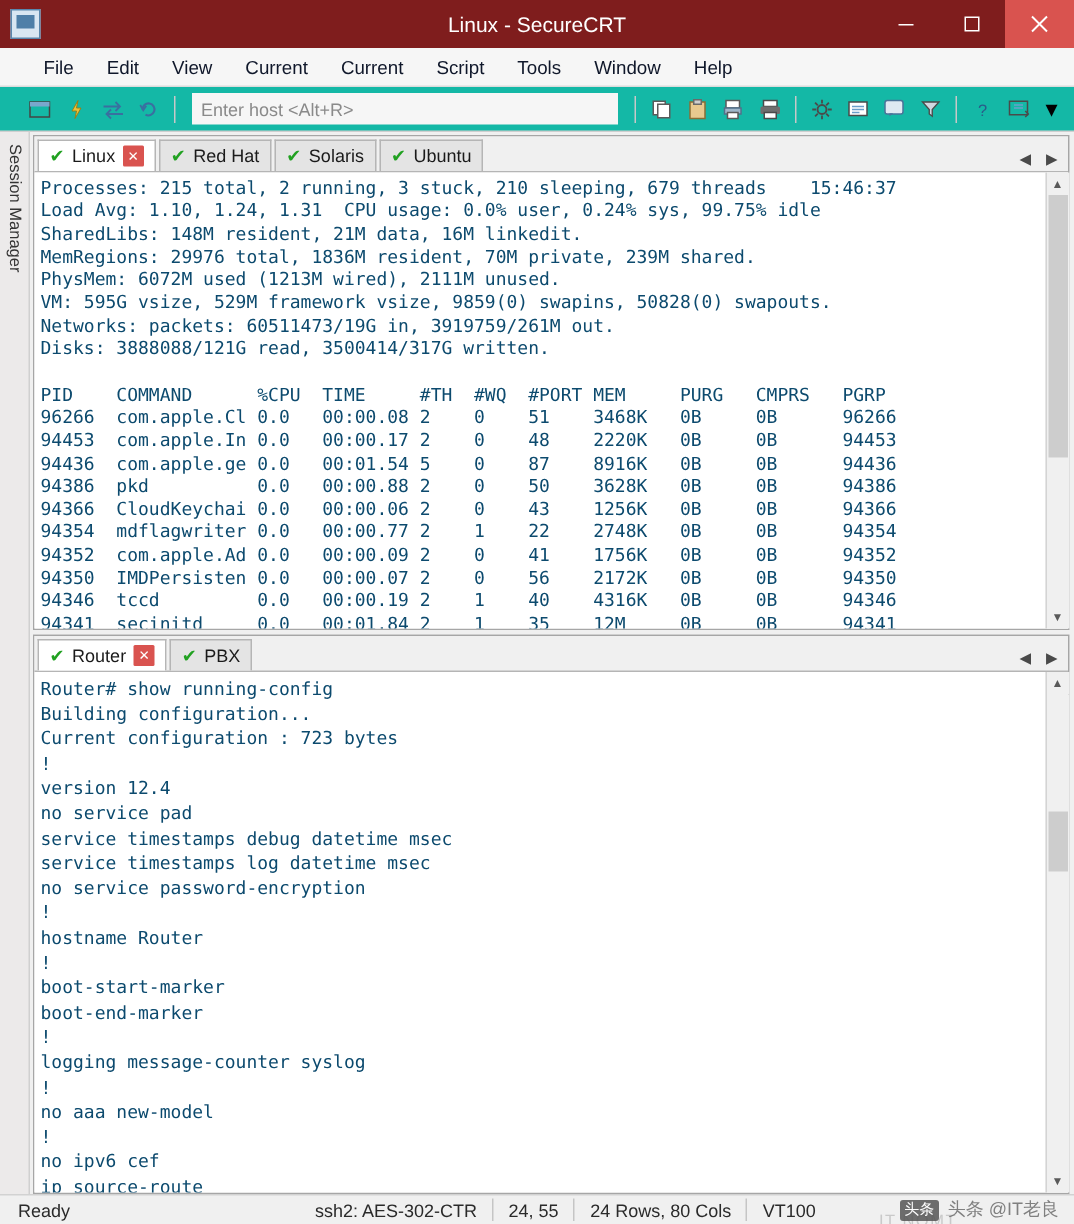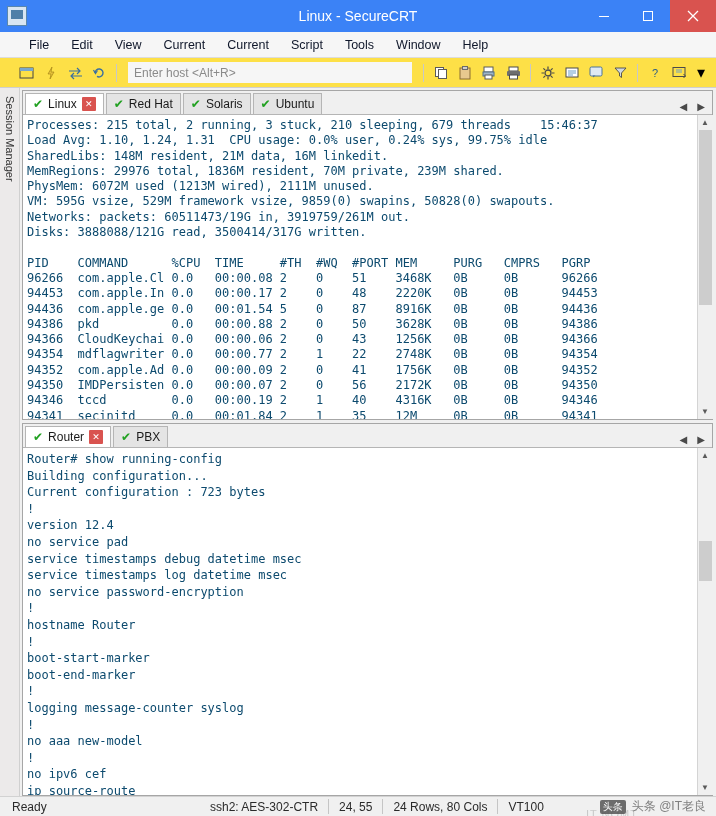--- a/index.html
+++ b/index.html
@@ -13,21 +13,21 @@
   .app {
     width: 716px; height: 816px;
     display: flex; flex-direction: column;
     background: #f0f0f0;
     position: relative;
   }
 
   
   .titlebar {
     height: 32px;
-    background: #3b82f6;
+    background: #7f1d1d;
     display: flex; align-items: center;
     position: relative;
     flex: none;
   }
   .titlebar .app-icon {
     width: 20px; height: 20px;
     margin-left: 7px;
     background: #d9e6f2;
     border: 1px solid #5a87ad;
     display: flex; align-items: center; justify-content: center;
@@ -74,21 +74,21 @@
   .menubar .mi {
     font-size: 12.5px;
     color: #0f172a;
     padding: 3px 11px;
     white-space: nowrap;
   }
 
   
   .toolbar {
     height: 30px;
-    background: #fde047;
+    background: #14b8a6;
     border-bottom: 1px solid #cfcfcf;
     display: flex; align-items: center;
     padding: 0 6px 0 16px;
     gap: 2px;
     flex: none;
   }
   .tb {
     width: 22px; height: 22px;
     display: flex; align-items: center; justify-content: center;
     color: #3a3a3a;

